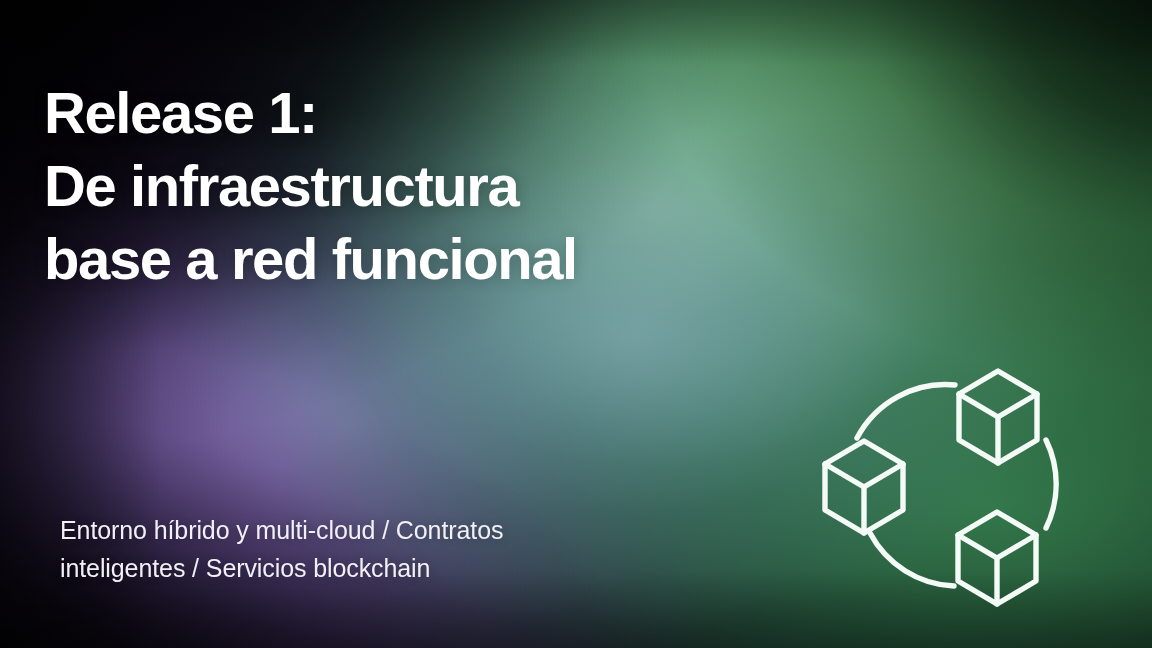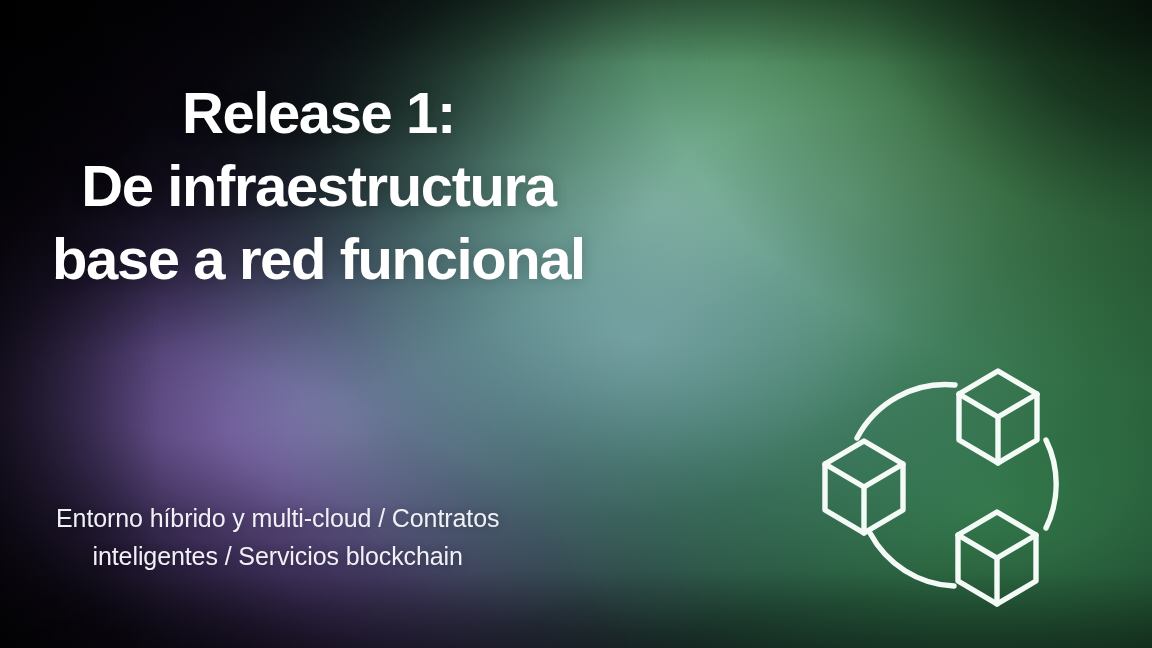--- a/index.html
+++ b/index.html
@@ -121,40 +121,39 @@
   .bg-vignette-edge {
     background:
       linear-gradient(to right, rgba(0,0,0,0.55) 0%, rgba(0,0,0,0) 14%),
       linear-gradient(to bottom, rgba(0,0,0,0.30) 0%, rgba(0,0,0,0) 10%),
       linear-gradient(to top, rgba(0,0,0,0.34) 0%, rgba(0,0,0,0) 12%);
   }
 
   
   .text-block {
     position: absolute;
-    left: 52px;
+    left: 44px;
     z-index: 5;
-    text-align: center;
   }
 
   #headline {
     top: 76px;
     margin: 0;
     color: #ffffff;
     font-size: 58px;
     font-weight: 700;
     line-height: 73px;
     letter-spacing: -1.4px;
     white-space: pre-line;
     text-shadow: 0 1px 14px rgba(0, 0, 0, 0.22);
   }
 
   #subtitle {
     top: 495px;
-    margin: 4px;
+    margin: 16px;
     color: #f2f0f7;
     font-size: 25px;
     font-weight: 400;
     line-height: 38px;
     letter-spacing: -0.1px;
     white-space: pre-line;
     text-shadow: 0 1px 10px rgba(0, 0, 0, 0.25);
   }
 
   

